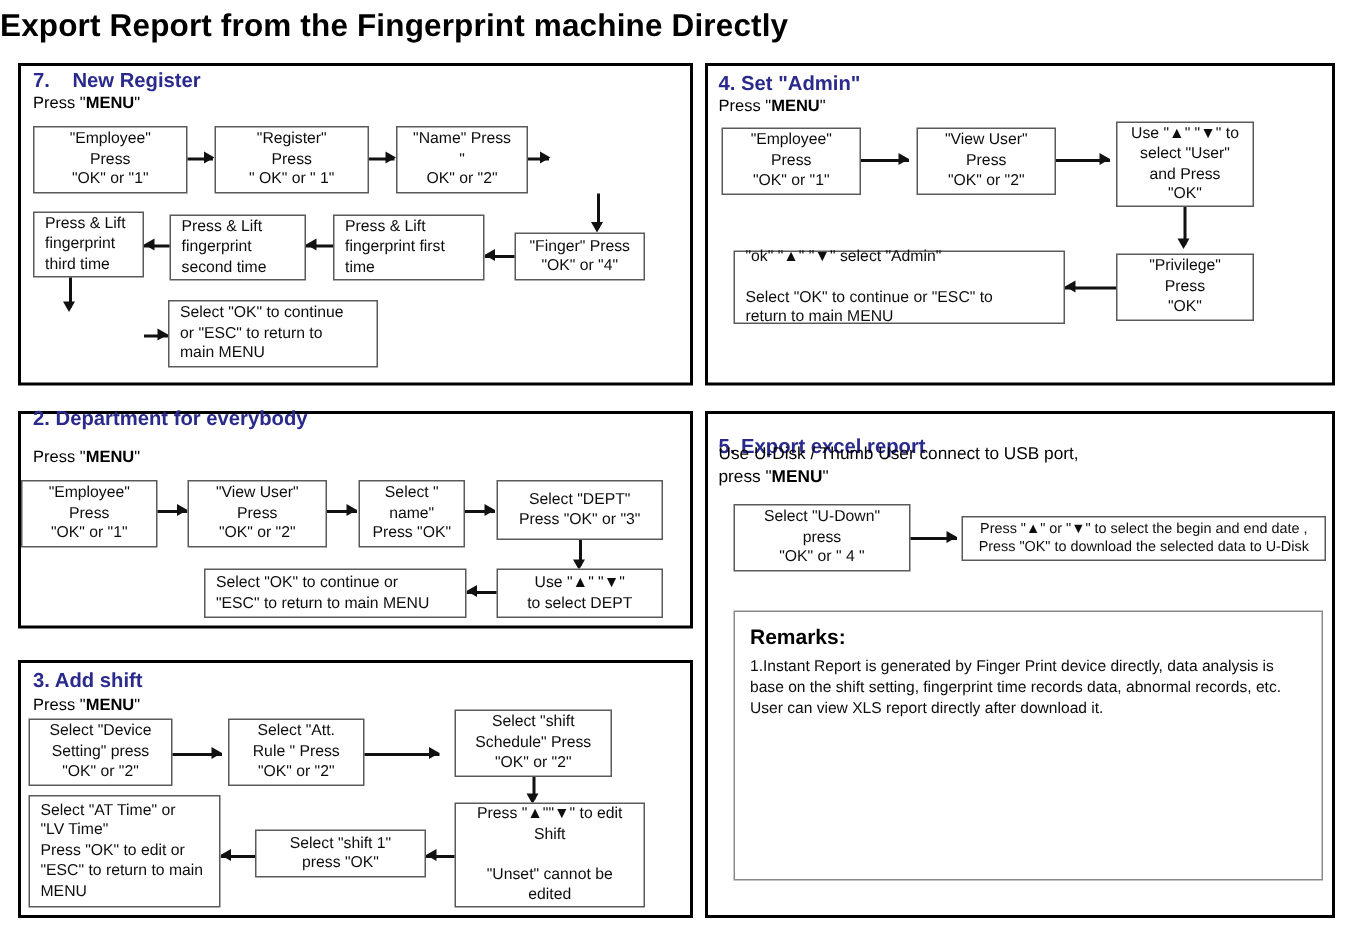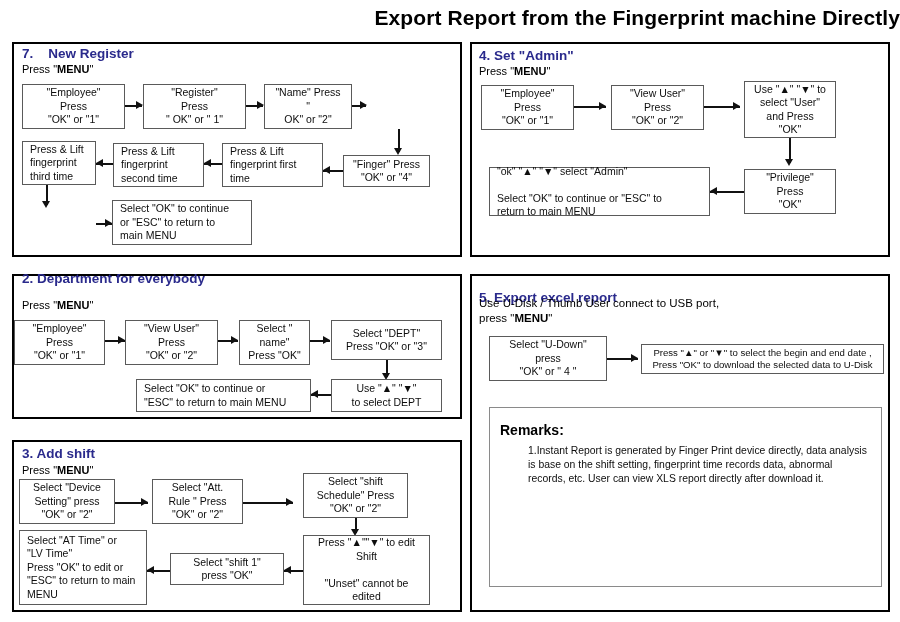--- a/index.html
+++ b/index.html
@@ -16,21 +16,21 @@
   }
   #page {
     position: relative;
     width: 900px; height: 622px;
   }
 
   
   #doc-title {
     position: absolute;
     left: 0; top: 6px; width: 900px;
-    text-align: right;
+    text-align: left;
     font-size: 21px;
     font-weight: bold;
     letter-spacing: 0.1px;
     color: #000;
   }
 
   
   .panel {
     position: absolute;
     border: 2.5px solid #000;
@@ -88,32 +88,31 @@
     position: absolute;
     font-size: 10.6px;
     line-height: 1.35;
     color: #0d0d0d;
     white-space: pre-line;
   }
   .remarks-box {
     position: absolute;
     border: 1px solid #8a8a8a;
     background: #fff;
-    padding: 14px 10px 6px 10px;
+    padding: 8px 10px 6px 10px;
   }
   .remarks-title {
     font-size: 14px; font-weight: bold; color: #000;
     margin-bottom: 6px;
   }
   .remark-p {
     font-size: 10.4px;
     line-height: 1.34;
     margin-bottom: 7px;
     color: #0d0d0d;
-    margin-left: 28px;
   }
   .remark-p:last-child { margin-bottom: 0; }
 </style>
 </head>
 <body>
 
 <div id="page">
 
   <div id="doc-title">Export  Report from the Fingerprint machine Directly</div>
 

